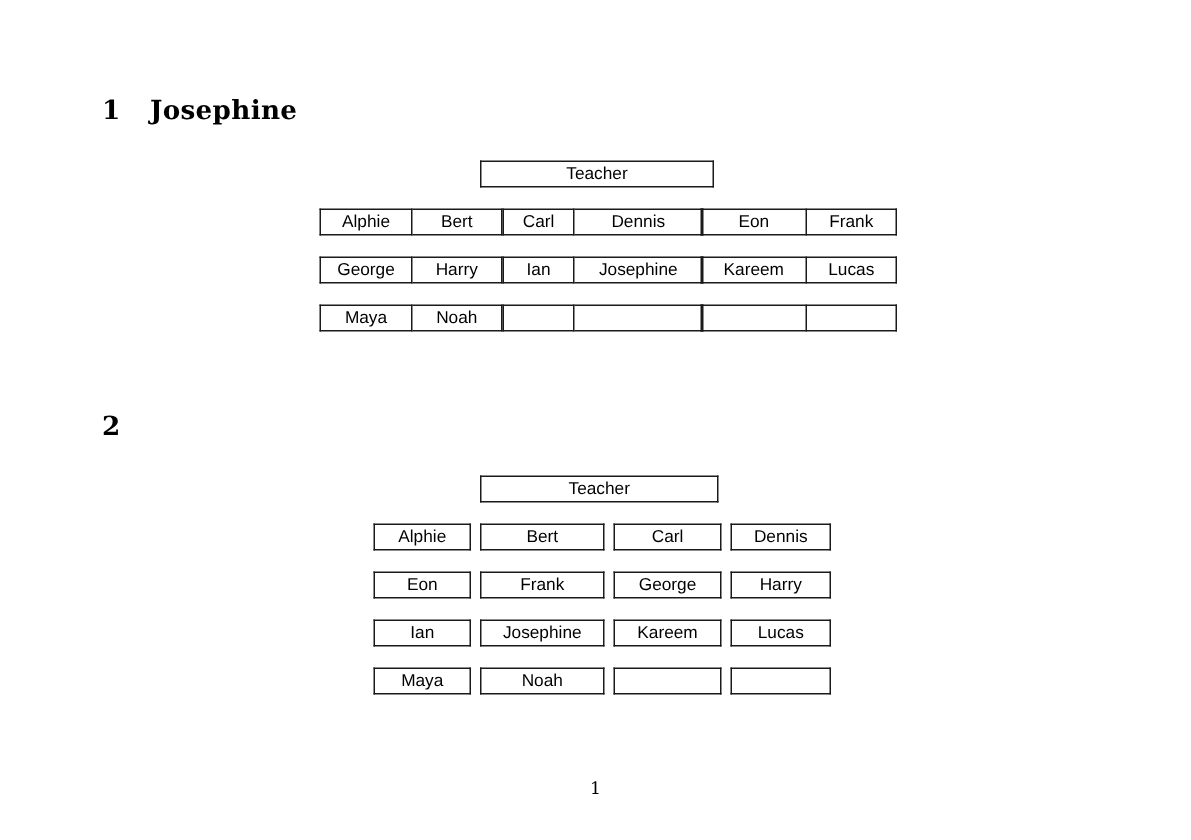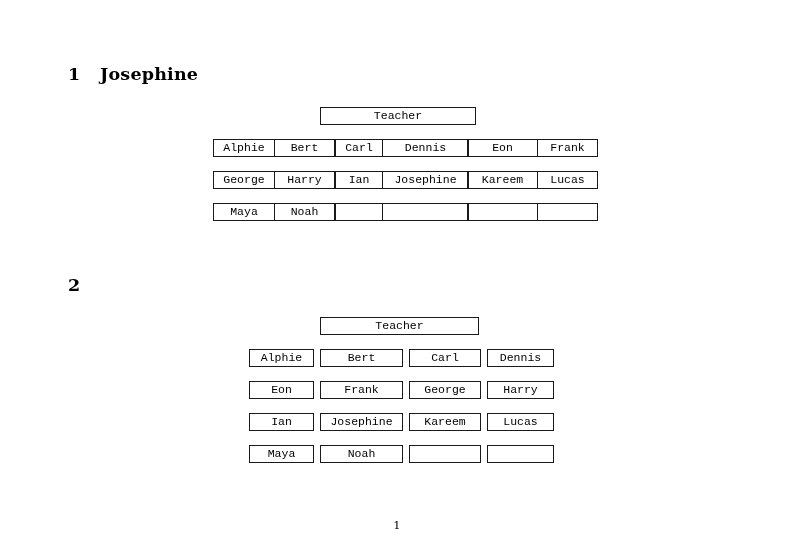--- a/index.html
+++ b/index.html
@@ -57,21 +57,21 @@
   }
   .tbl td {
     border: 1px solid #1a1a1a;
     height: 16px;
     font-size: 11.5px;
     line-height: 16px;
     text-align: center;
     vertical-align: middle;
     padding: 0 4px;
     white-space: nowrap;
-    font-family: Liberation Mono, monospace;
+    font-family: Liberation Sans, sans-serif;
     color: #000000;
   }
 
   
   #teacher-classical   { left: 320px; top: 107px; }
   #teacher-classical td { width: 146px; }
 
   #teacher-distributed { left: 320px; top: 317px; }
   #teacher-distributed td { width: 149px; }
 

